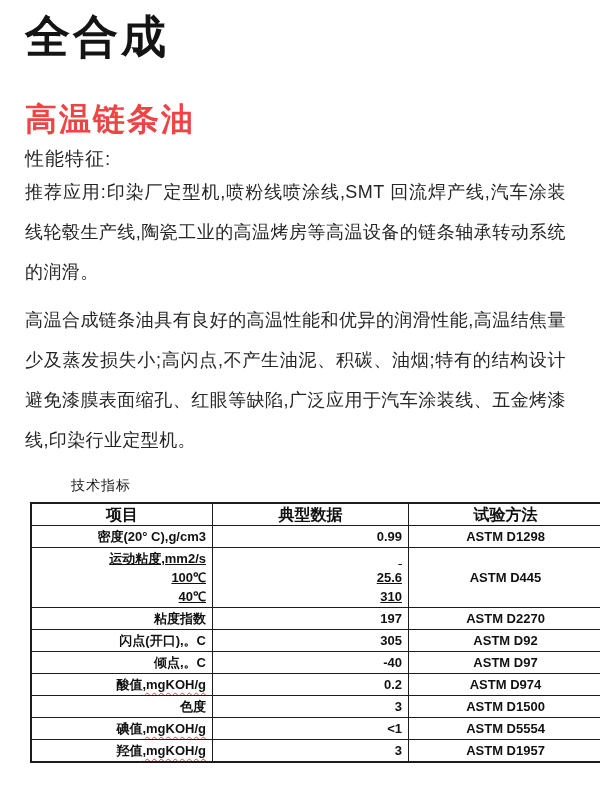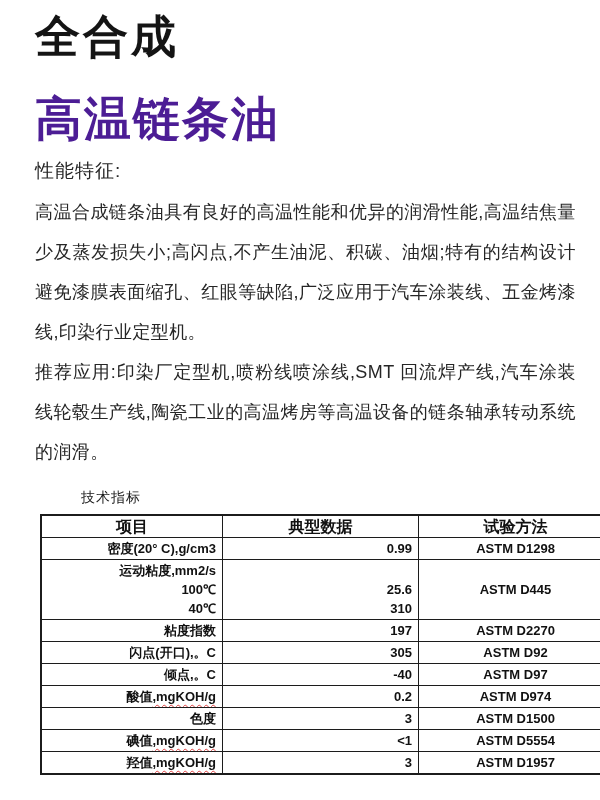--- a/index.html
+++ b/index.html
@@ -4,37 +4,37 @@
 <style>
   html, body { margin: 0; padding: 0; }
   body {
     width: 600px;
     height: 800px;
     background: #ffffff;
     font-family: "Liberation Sans", sans-serif;
     color: #222222;
     overflow: hidden;
   }
-  .page { padding: 8px 25px 0 35px; }
+  .page { padding: 8px 25px 0 25px; }
 
   .title-black {
     font-size: 45px;
     font-weight: 800;
     color: #141414;
     letter-spacing: 3px;
     line-height: 54px;
     margin: 2px 0 0 0;
   }
   .title-red {
-    font-size: 47px;
+    font-size: 32px;
     font-weight: 800;
-    color: #4c1d95;
+    color: #ef4444;
     letter-spacing: 2px;
     line-height: 54px;
-    margin: 28px 0 12px 0;
+    margin: 28px 0 0 0;
   }
 
   .features-heading {
     font-size: 19px;
     color: #262626;
     letter-spacing: 1px;
   }
   .para {
     width: 541px;
     font-size: 18px;
@@ -75,20 +75,21 @@
     overflow: hidden;
   }
   th.c1, td.c1 { width: 168px; text-align: right; }
   th.c2, td.c2 { width: 183px; text-align: right; }
   th.c3, td.c3 { width: 181px; text-align: center; }
   table.spec th { text-align: center; font-size: 16px; }
   td.multi {
     white-space: pre-line;
     vertical-align: top;
     line-height: 20px;
+    text-decoration: underline;
   }
   td.vmid { vertical-align: middle; }
   .sq {
     text-decoration-line: underline;
     text-decoration-style: wavy;
     text-decoration-color: #e04343;
     text-decoration-thickness: 1px;
     text-underline-offset: 3px;
     text-decoration-skip-ink: none;
   }
@@ -96,22 +97,22 @@
 </head>
 <body>
 
 <div class="page">
 
   <h1 class="title-black">全合成</h1>
   <h1 class="title-red">高温链条油</h1>
 
   <div class="features-heading">性能特征:</div>
 
+  <p class="para second">推荐应用:印染厂定型机,喷粉线喷涂线,SMT 回流焊产线,汽车涂装线轮毂生产线,陶瓷工业的高温烤房等高温设备的链条轴承转动系统的润滑。</p>
   <p class="para">高温合成链条油具有良好的高温性能和优异的润滑性能,高温结焦量少及蒸发损失小;高闪点,不产生油泥、积碳、油烟;特有的结构设计避免漆膜表面缩孔、红眼等缺陷,广泛应用于汽车涂装线、五金烤漆线,印染行业定型机。</p>
-  <p class="para second">推荐应用:印染厂定型机,喷粉线喷涂线,SMT 回流焊产线,汽车涂装线轮毂生产线,陶瓷工业的高温烤房等高温设备的链条轴承转动系统的润滑。</p>
 
   <div class="table-heading">技术指标</div>
 
   <table class="spec">
     <thead>
       <tr>
         <th class="c1">项目</th>
         <th class="c2">典型数据</th>
         <th class="c3">试验方法</th>
       </tr>

